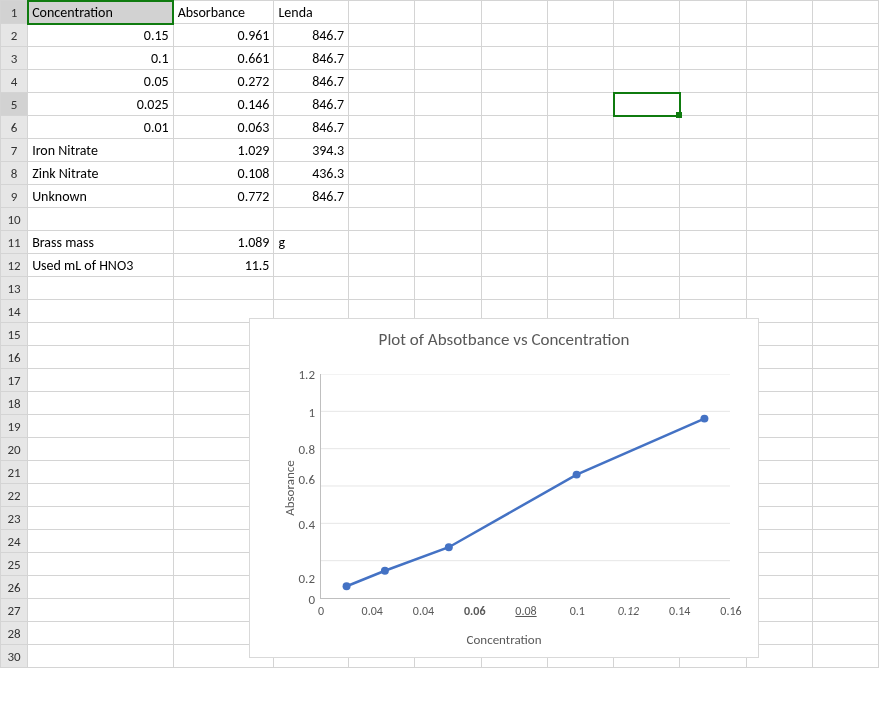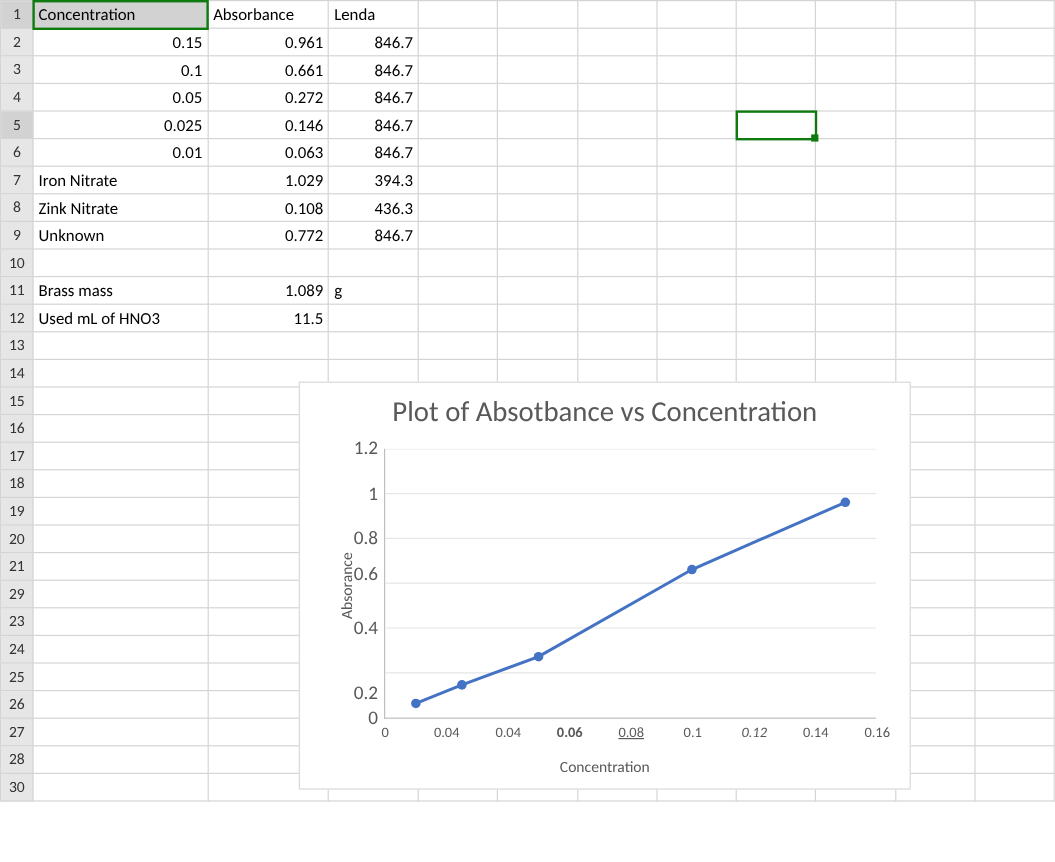--- a/index.html
+++ b/index.html
@@ -67,36 +67,36 @@
       left: 249px;
       top: 318px;
       width: 510px;
       height: 340px;
       background: #fff;
       border: 1px solid #d9d9d9;
     }
     .chart-title {
       text-align: center;
       color: #595959;
-      font-size: 24px;
+      font-size: 17px;
       margin-top: 10px;
     }
     .plot-area {
       position: absolute;
       left: 70px;
       top: 55px;
       width: 410px;
       height: 225px;
       border-left: 1px solid #bfbfbf;
       border-bottom: 1px solid #bfbfbf;
     }
     .ytick {
       position: absolute;
       right: 415px;
-      font-size: 16px;
+      font-size: 13px;
       color: #595959;
       transform: translateY(-50%);
       text-align: right;
       width: 25px;
     }
     .xtick {
       position: absolute;
       top: 230px;
       font-size: 12px;
       color: #595959;
@@ -432,21 +432,21 @@
         <td></td>
         <td></td>
         <td></td>
         <td></td>
         <td></td>
         <td></td>
         <td></td>
         <td></td>
       </tr>
       <tr>
-        <td class="rowhdr">29</td>
+        <td class="rowhdr">22</td>
         <td></td>
         <td></td>
         <td></td>
         <td></td>
         <td></td>
         <td></td>
         <td></td>
         <td></td>
         <td></td>
         <td></td>

